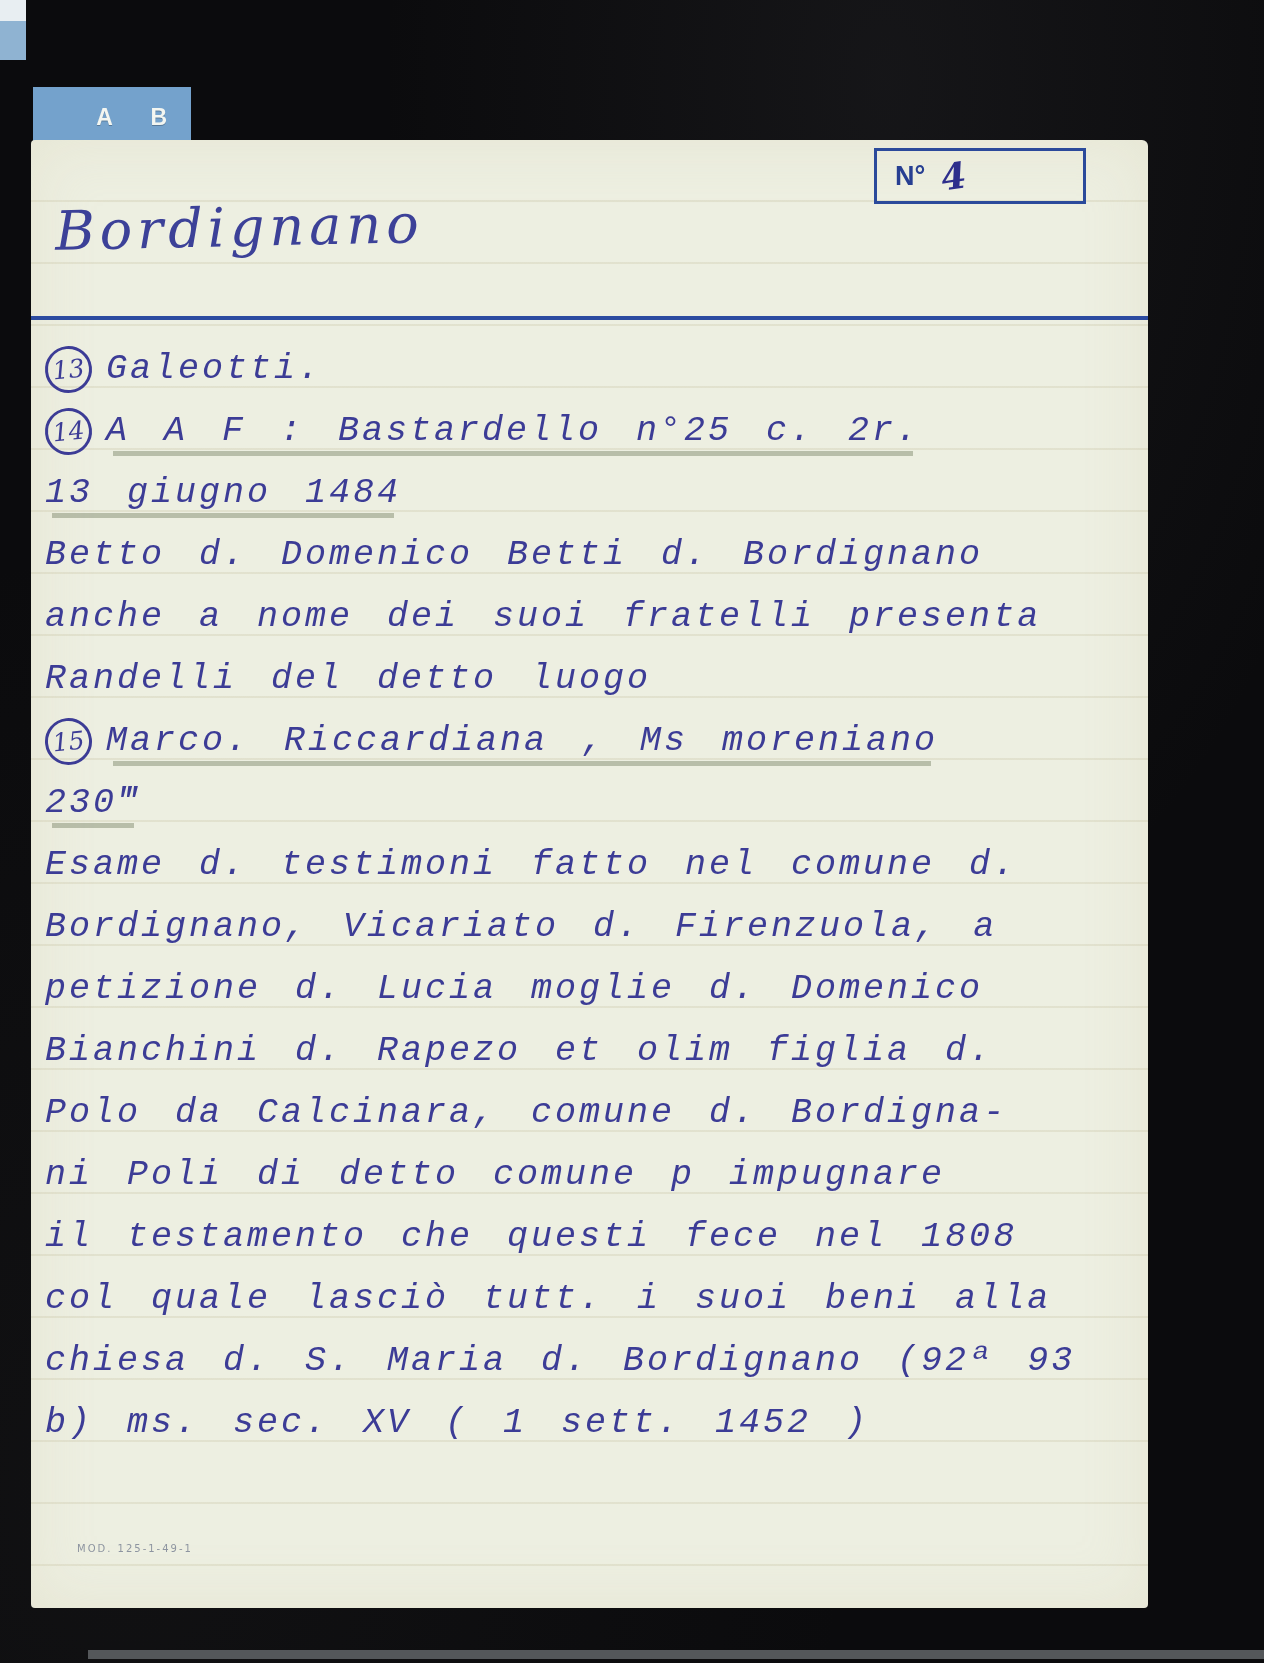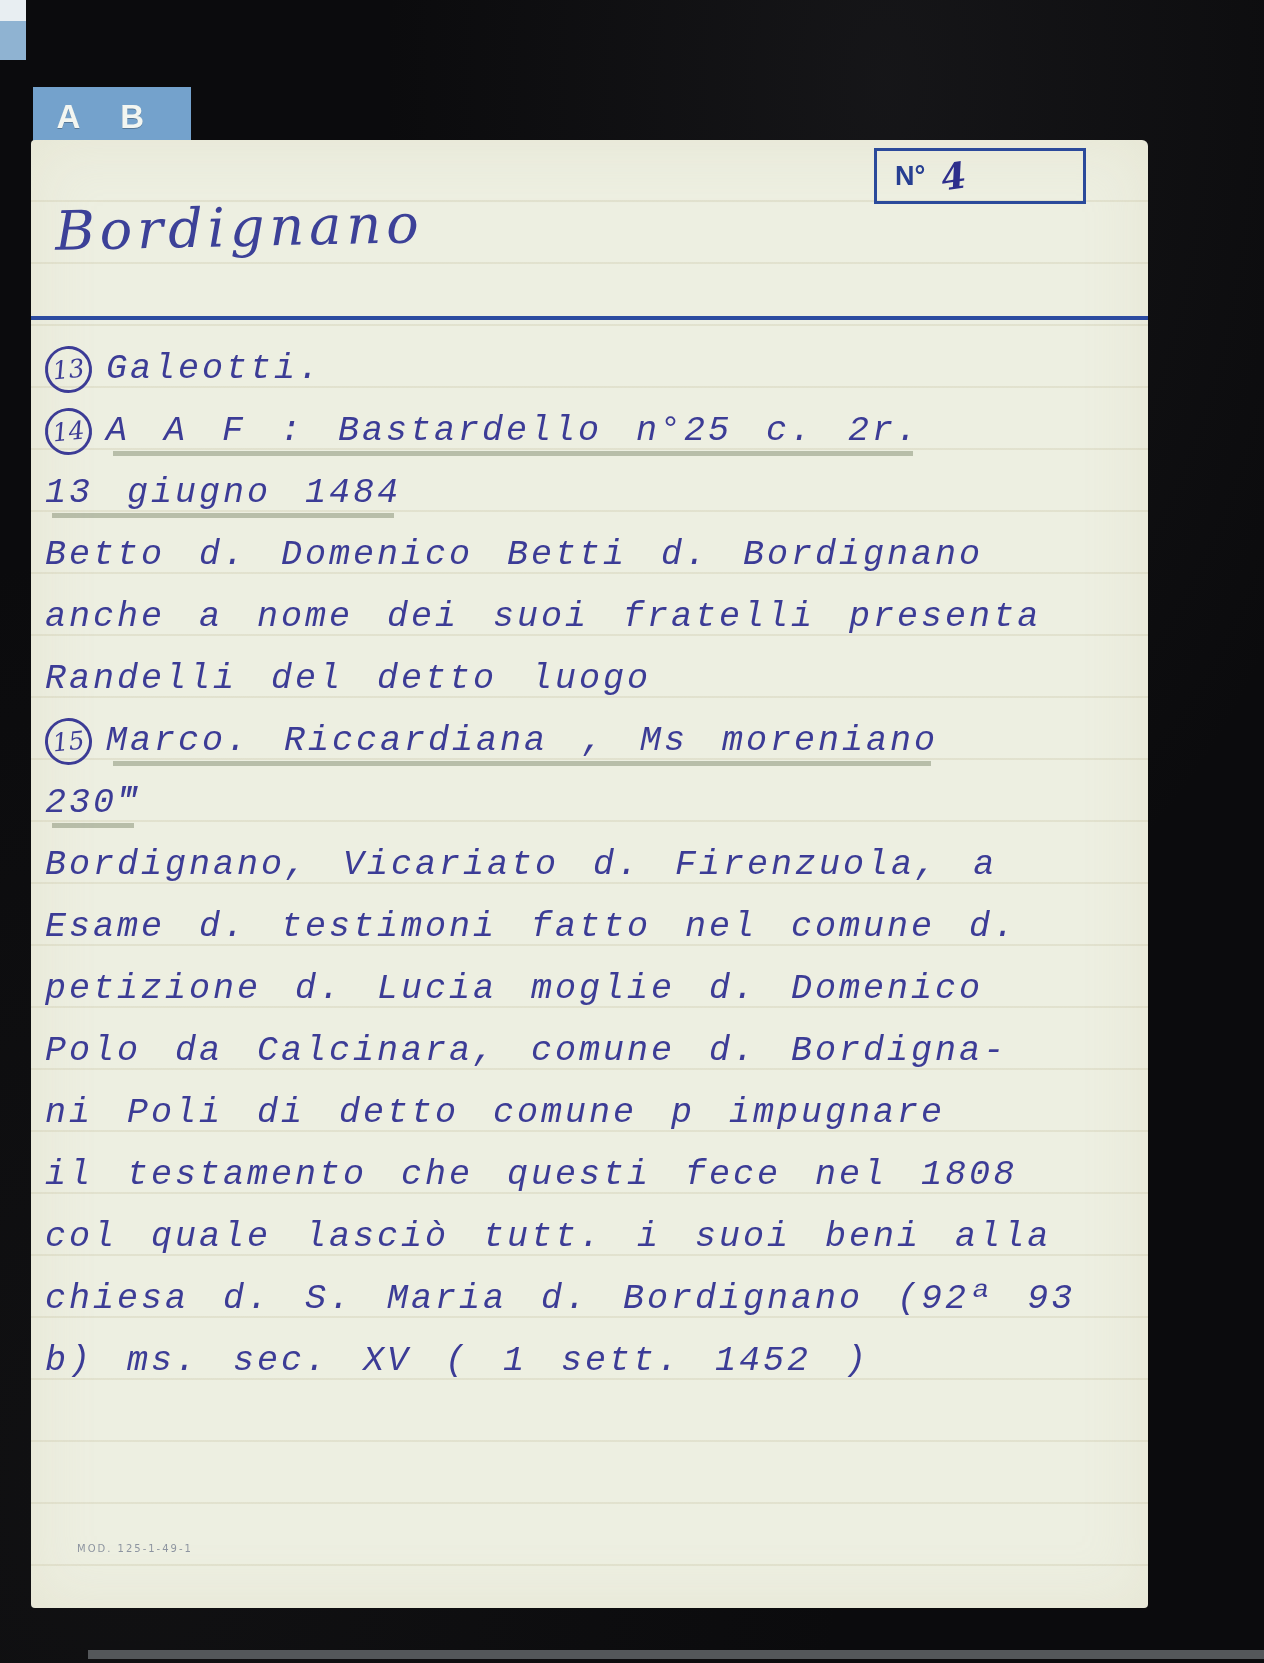--- a/index.html
+++ b/index.html
@@ -18,23 +18,23 @@
   }
   .corner-slip {
     position:absolute; left:0; top:0; width:26px; height:60px;
     background:linear-gradient(to bottom, #e8eef2 0 35%, #8fb3d2 35% 100%);
   }
   .tab {
     position:absolute; left:33px; top:87px; width:158px; height:64px;
     background:#74a2cc; box-sizing:border-box;
     border-bottom:4px solid #1d2c49;
     display:flex; align-items:center; justify-content:flex-end;
-    padding-right:31px;
+    padding-right:8px;
     font-family:"Liberation Sans", sans-serif; font-weight:bold;
-    font-size:33px; color:#f3f6f1; letter-spacing:16px;
+    font-size:23px; color:#f3f6f1; letter-spacing:16px;
     text-shadow:0 1px 0 rgba(0,0,0,0.25);
   }
   .card {
     position:absolute; left:31px; top:140px; width:1117px; height:1468px;
     background:#edefe1;
     background-image:repeating-linear-gradient(
       to bottom, transparent 0 60px, rgba(185,178,140,0.22) 60px 62px);
     border-radius:4px 6px 4px 4px;
     box-shadow:inset 0 0 60px rgba(210,205,170,0.25);
   }
@@ -131,27 +131,30 @@
         <span class="ltext">Randelli del detto luogo</span>
       </div>
       <div class="line">
         <span class="circnum">15</span>
         <span class="ltext u">Marco. Riccardiana , Ms moreniano</span>
       </div>
       <div class="line">
         <span class="ltext u">230‴</span>
       </div>
       <div class="line">
+        <span class="ltext">Esame d. testimoni fatto nel comune d.</span>
+      </div>
+      <div class="line">
         <span class="ltext">Bordignano, Vicariato d. Firenzuola, a</span>
       </div>
       <div class="line">
-        <span class="ltext">Esame d. testimoni fatto nel comune d.</span>
+        <span class="ltext">petizione d. Lucia moglie d. Domenico</span>
       </div>
       <div class="line">
-        <span class="ltext">petizione d. Lucia moglie d. Domenico</span>
+        <span class="ltext">Bianchini d. Rapezo et olim figlia d.</span>
       </div>
       <div class="line">
         <span class="ltext">Polo da Calcinara, comune d. Bordigna-</span>
       </div>
       <div class="line">
         <span class="ltext">ni Poli di detto comune p impugnare</span>
       </div>
       <div class="line">
         <span class="ltext">il testamento che questi fece nel 1808</span>
       </div>

